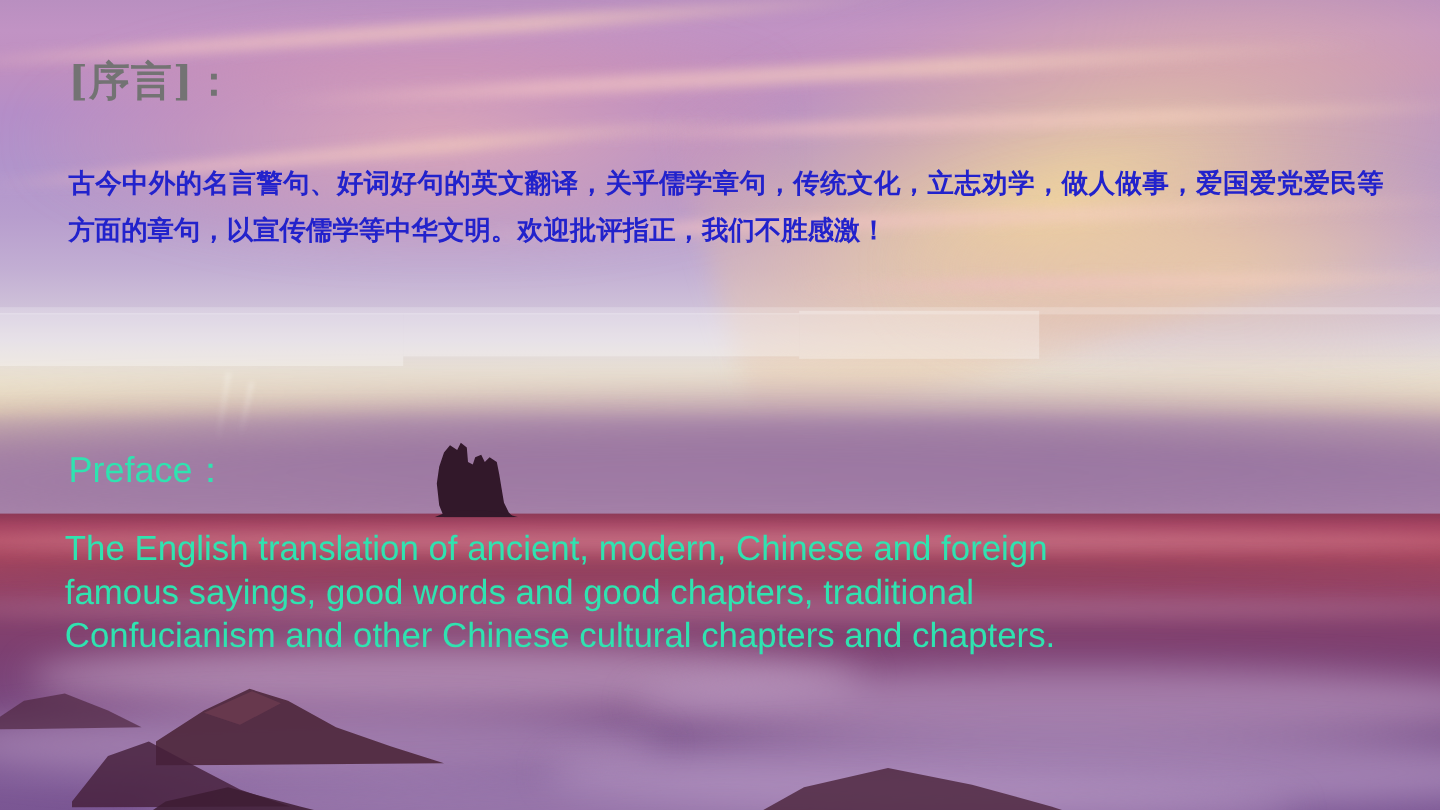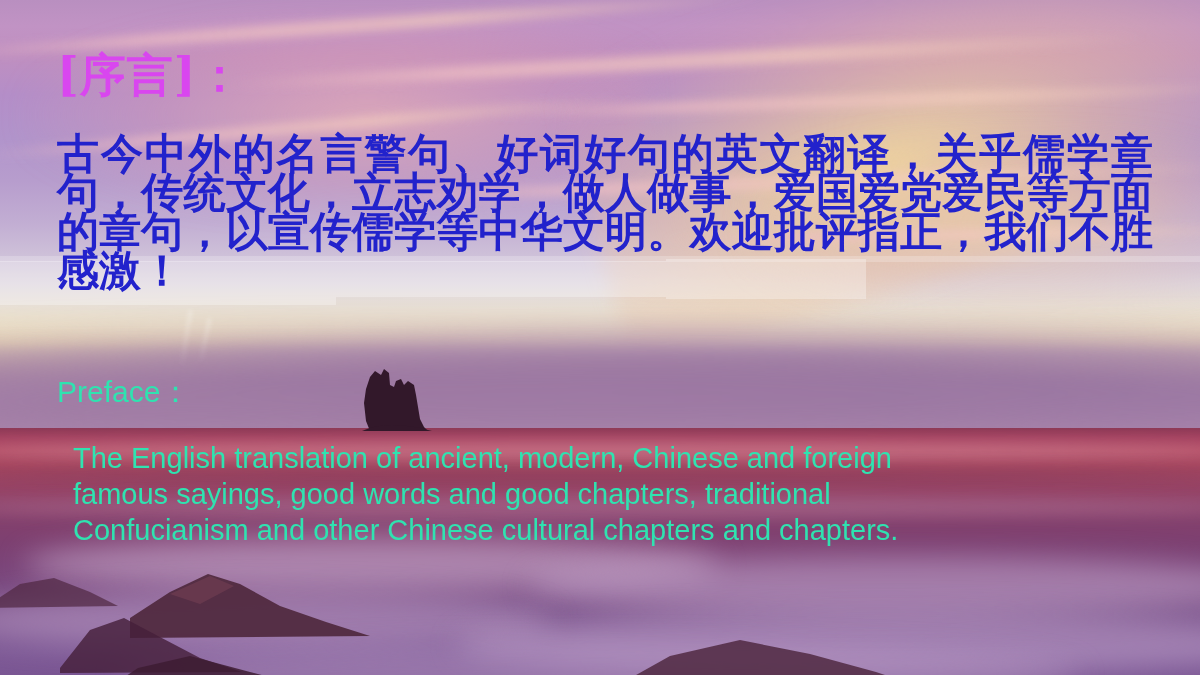--- a/index.html
+++ b/index.html
@@ -176,48 +176,48 @@
   .p3 { left: 666px; top: 259px; width: 200px; height: 40px; }
   .p4 { left: 0px;   top: 256px; width: 1200px; height: 6px; background: rgba(255,255,255,0.22); }
 
   
   .text-layer { position: absolute; inset: 0; }
 
   .cn-title {
     position: absolute;
     left: 57px; top: 45px;
     font-family: "DejaVu Serif", "Liberation Serif", serif;
-    font-size: 46px;
+    font-size: 34px;
     font-weight: 700;
-    color: #d946ef;
+    color: #737373;
     letter-spacing: 1px;
     white-space: nowrap;
   }
   .cn-body {
     position: absolute;
     left: 57px; top: 134px;
     width: 1096px;
     font-family: "DejaVu Serif", "Liberation Serif", serif;
-    font-size: 42px;
+    font-size: 22px;
     font-weight: 700;
     line-height: 39px;
     color: #2222cc;
     text-align: justify;
     text-justify: inter-character;
   }
   .en-title {
     position: absolute;
     left: 57px; top: 372px;
     font-size: 30px;
     color: #2fe3b0;
     white-space: nowrap;
   }
   .en-body {
     position: absolute;
-    left: 73px; top: 440px;
+    left: 54px; top: 440px;
     width: 1040px;
     font-size: 29px;
     line-height: 36px;
     color: #2fe3b0;
   }
   .en-body div { white-space: nowrap; }
 </style>
 </head>
 <body>
 

